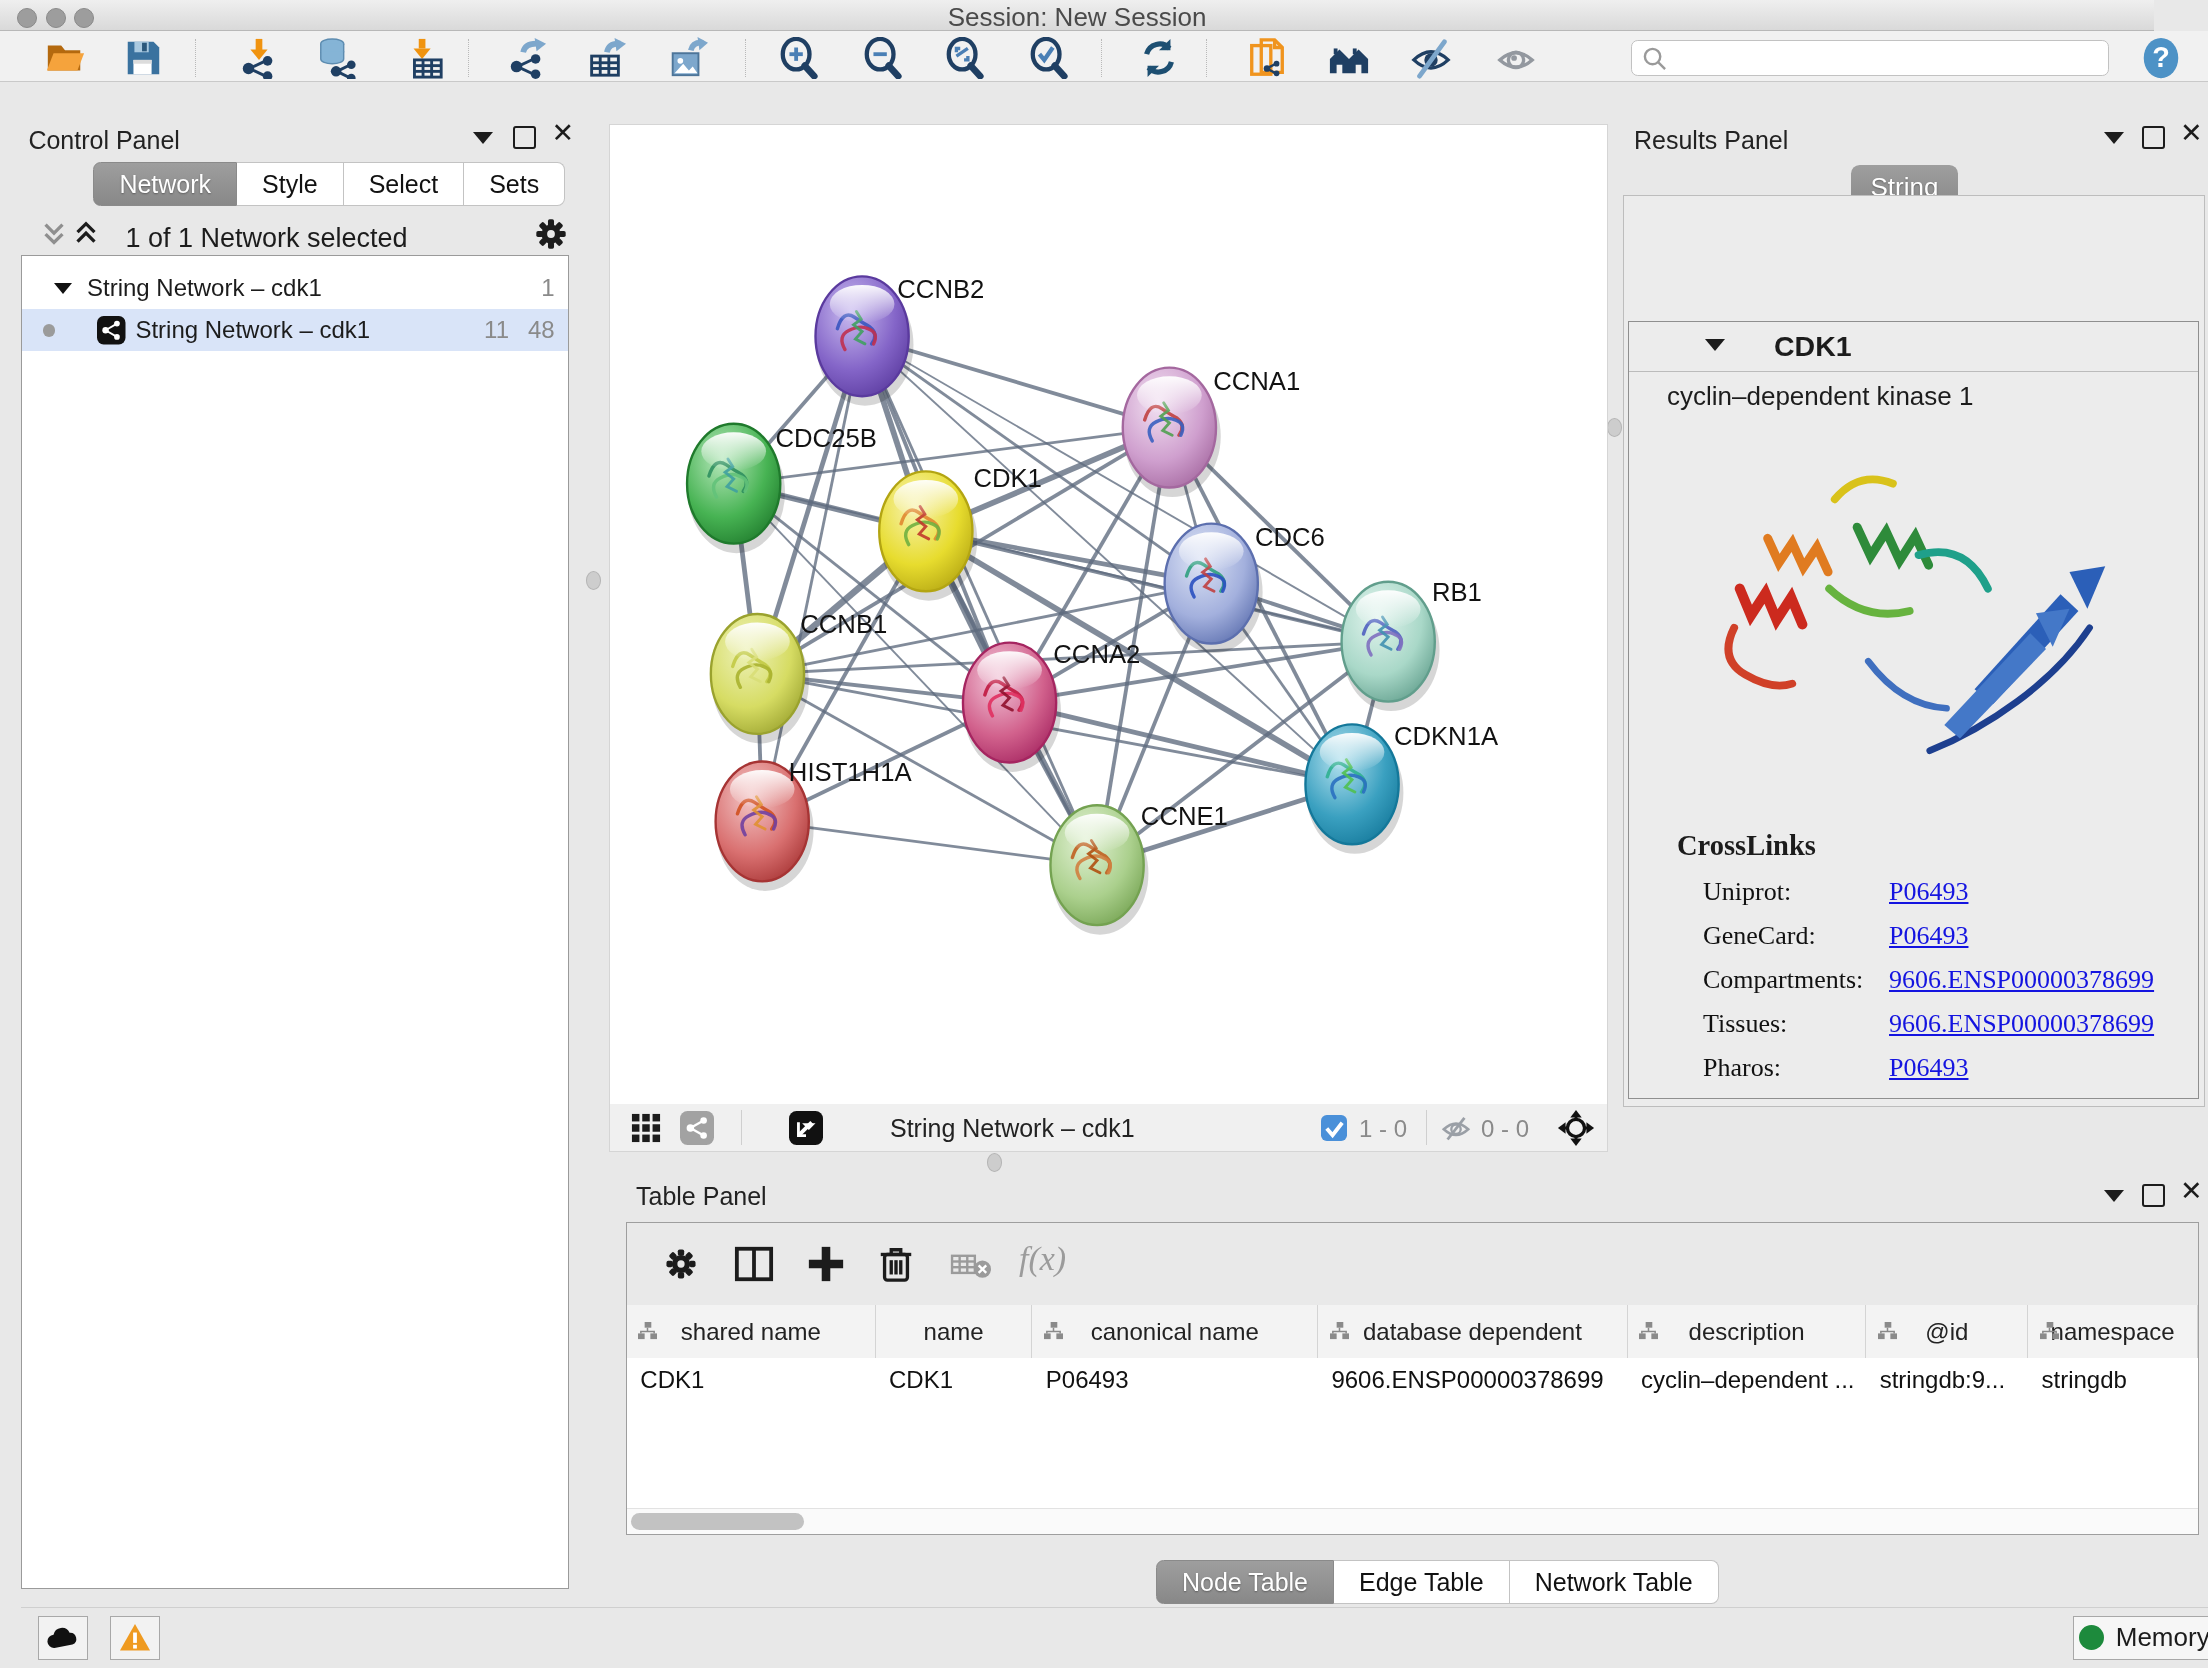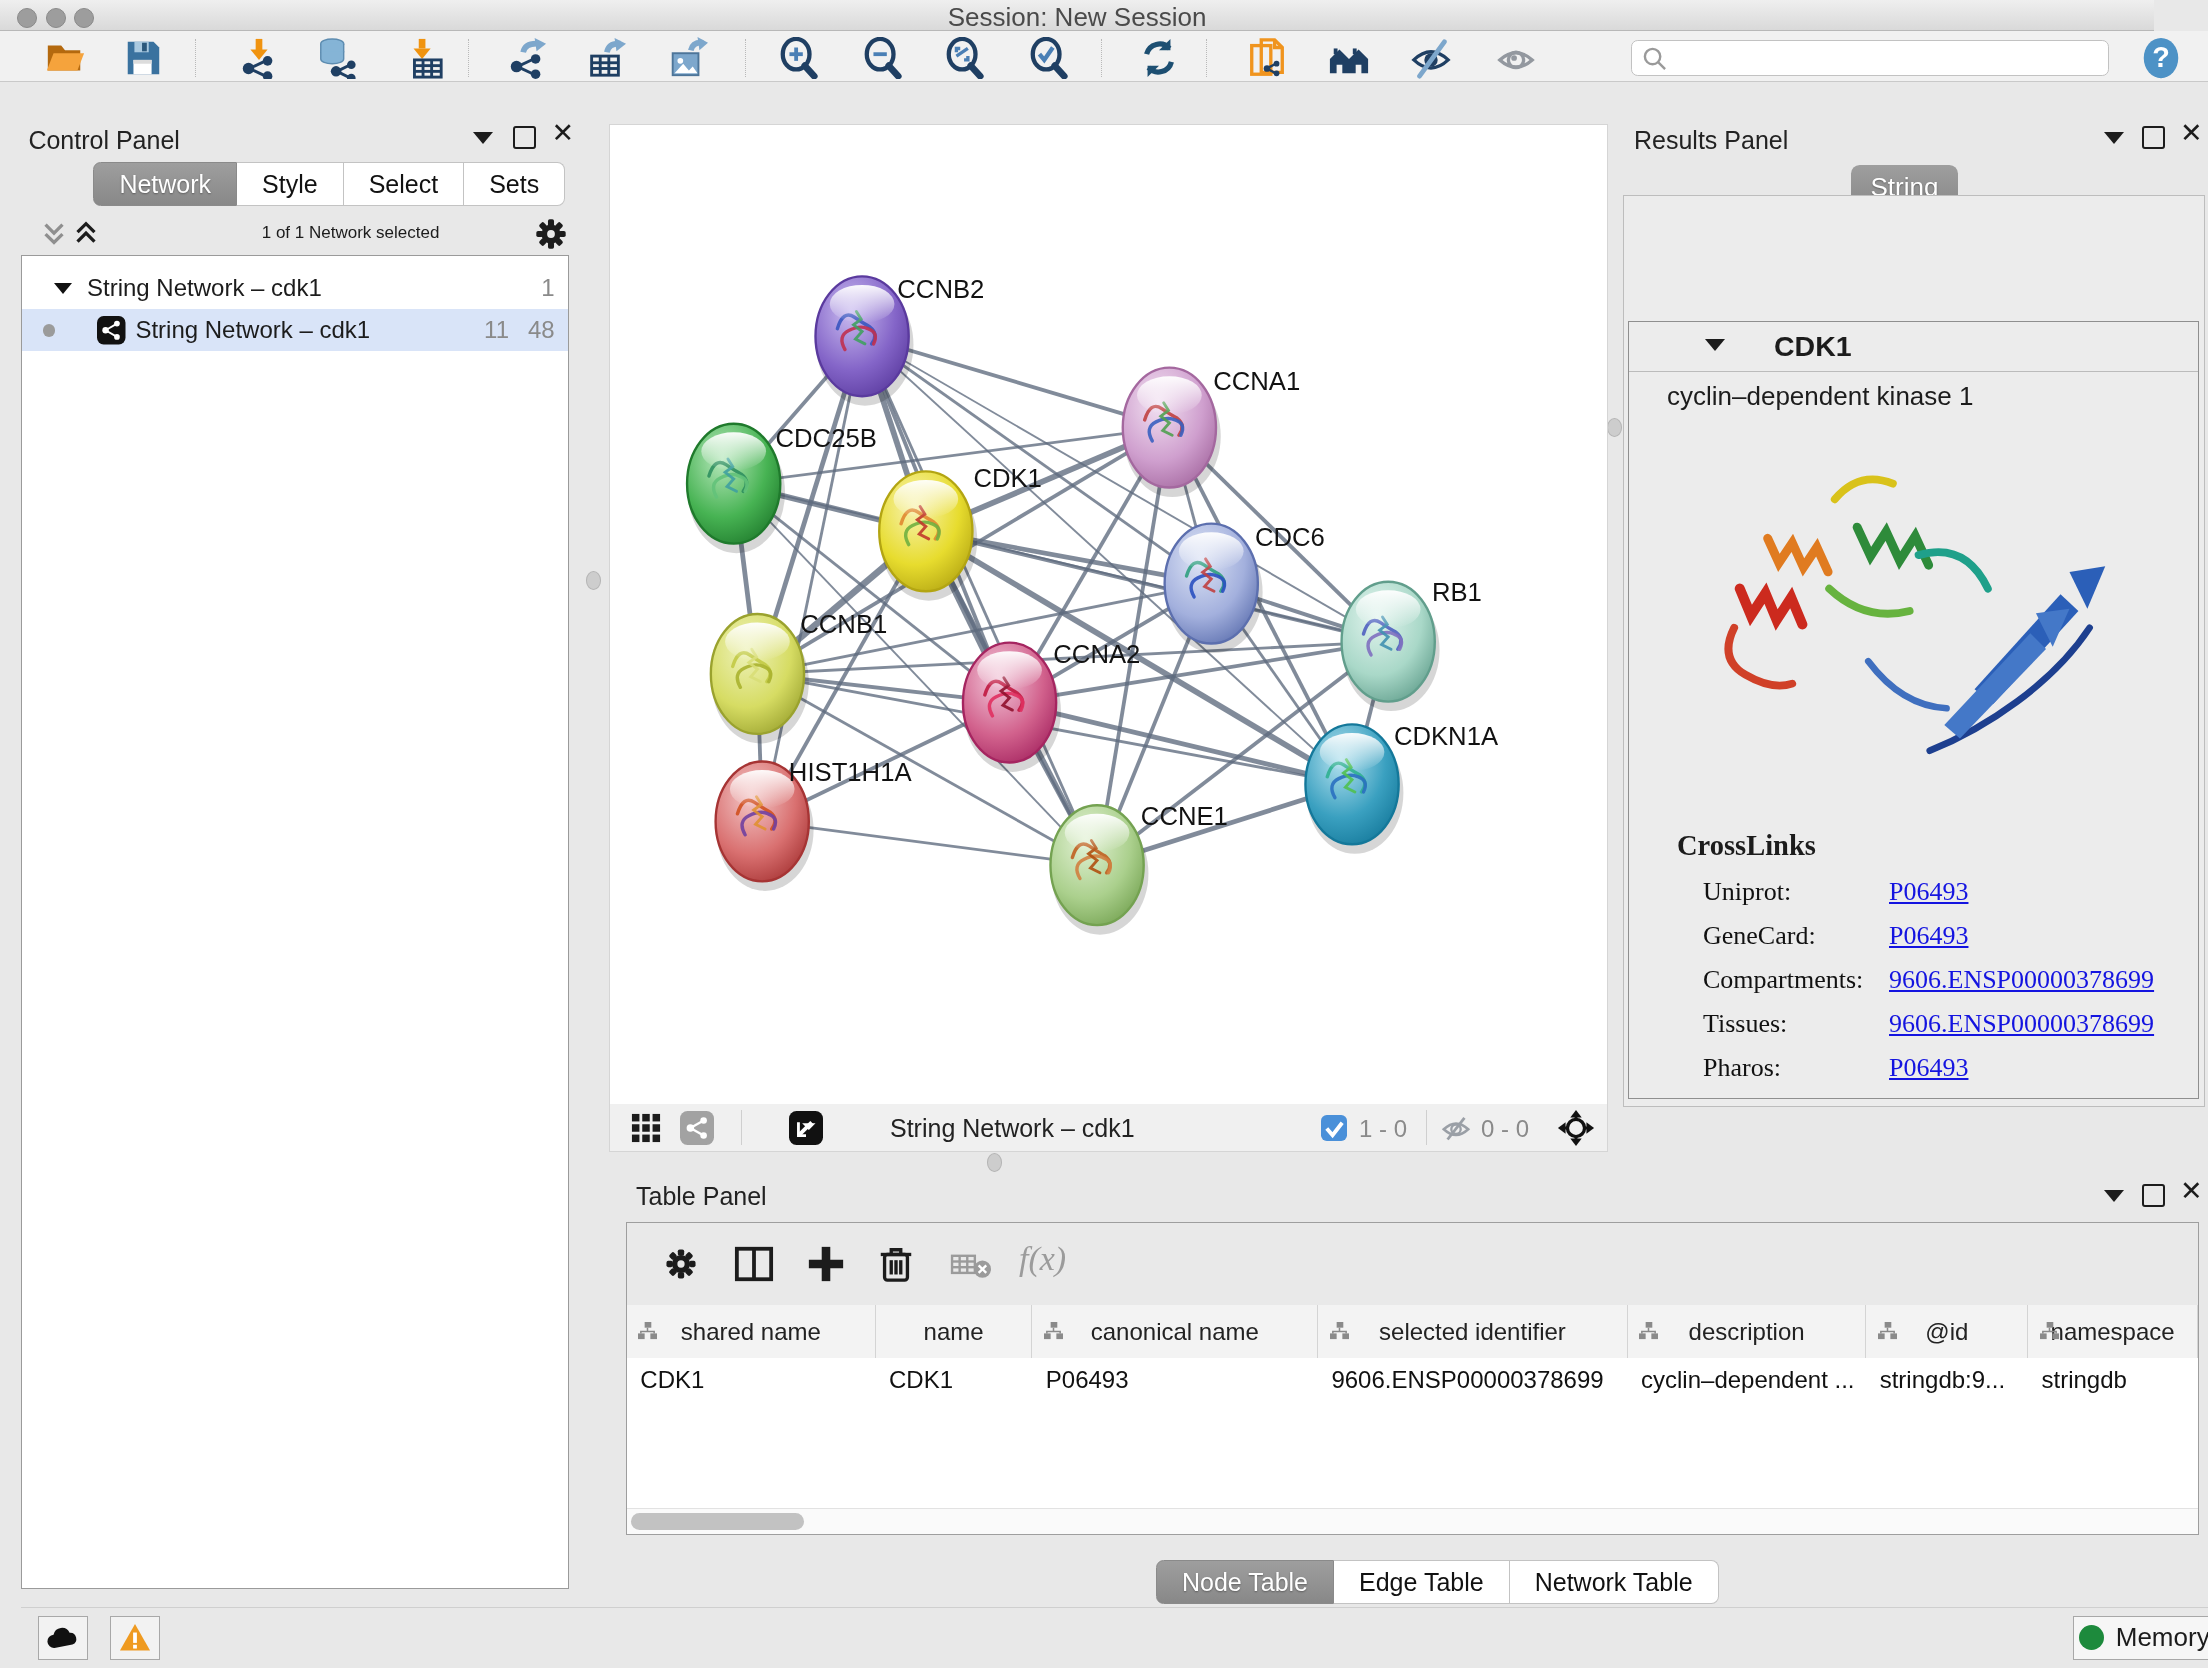--- a/index.html
+++ b/index.html
@@ -283,21 +283,21 @@
     <svg class="abs" style="left:27px;top:95px" width="32" height="32" viewBox="0 0 34 34">
         <g stroke="#8f8f8f" stroke-width="3.5" fill="none">
           <path d="M8 6l9 9 9-9M8 16l9 9 9-9"></path>
         </g>
       </svg>
     <svg class="abs" style="left:59px;top:95px" width="32" height="32" viewBox="0 0 34 34">
         <g stroke="#1c1c1c" stroke-width="3.5" fill="none">
           <path d="M8 24l9-9 9 9M8 14l9-9 9 9"></path>
         </g>
       </svg>
-    <span class="abs" style="left:114px;top:99px;width:314px;text-align:right;font-size:17px">1 of 1 Network selected</span>
+    <span class="abs" style="left:114px;top:99px;width:314px;text-align:left;font-size:27px">1 of 1 Network selected</span>
     <svg class="abs" style="left:521px;top:91px" width="38" height="38" viewBox="-22 -22 44 44">
       <g fill="#1c1c1c">
           <circle r="11"></circle>
           <g id="teeth">
             <rect x="-3.5" y="-17" width="7" height="8" rx="2"></rect>
             <rect x="-3.5" y="-17" width="7" height="8" rx="2" transform="rotate(45)"></rect>
             <rect x="-3.5" y="-17" width="7" height="8" rx="2" transform="rotate(90)"></rect>
             <rect x="-3.5" y="-17" width="7" height="8" rx="2" transform="rotate(135)"></rect>
             <rect x="-3.5" y="-17" width="7" height="8" rx="2" transform="rotate(180)"></rect>
             <rect x="-3.5" y="-17" width="7" height="8" rx="2" transform="rotate(225)"></rect>
@@ -760,21 +760,21 @@
           <svg class="hier" width="19" height="19" viewBox="0 0 20 20">
             <g fill="#8a8a8a">
               <rect x="7" y="0" width="7" height="6"></rect>
               <rect x="0" y="12" width="7" height="6"></rect>
               <rect x="13" y="12" width="7" height="6"></rect>
             </g>
             <g stroke="#8a8a8a" stroke-width="1.6" fill="none">
               <path d="M10 6v4M3 12v-2h14v2"></path>
             </g>
           </svg>
-          <span>selected identifier</span>
+          <span>database dependent</span>
         </div>
         <div class="th" style="width: 239px;">
           <svg class="hier" width="19" height="19" viewBox="0 0 20 20">
             <g fill="#8a8a8a">
               <rect x="7" y="0" width="7" height="6"></rect>
               <rect x="0" y="12" width="7" height="6"></rect>
               <rect x="13" y="12" width="7" height="6"></rect>
             </g>
             <g stroke="#8a8a8a" stroke-width="1.6" fill="none">
               <path d="M10 6v4M3 12v-2h14v2"></path>

